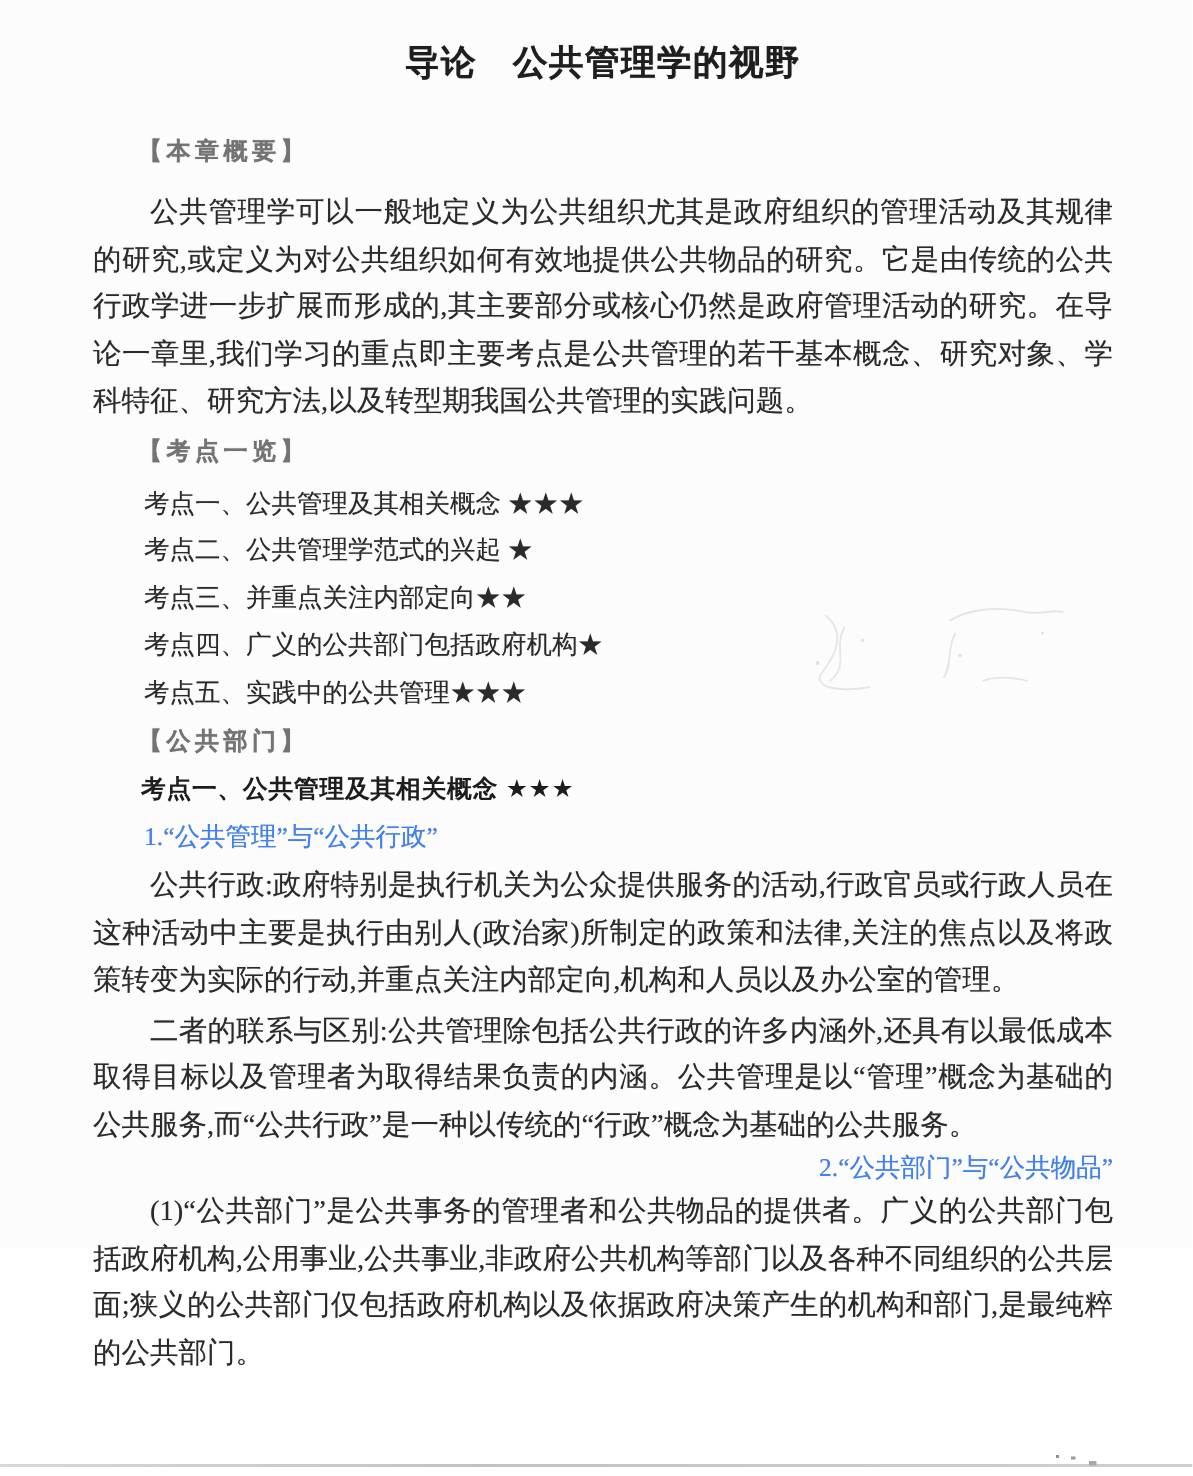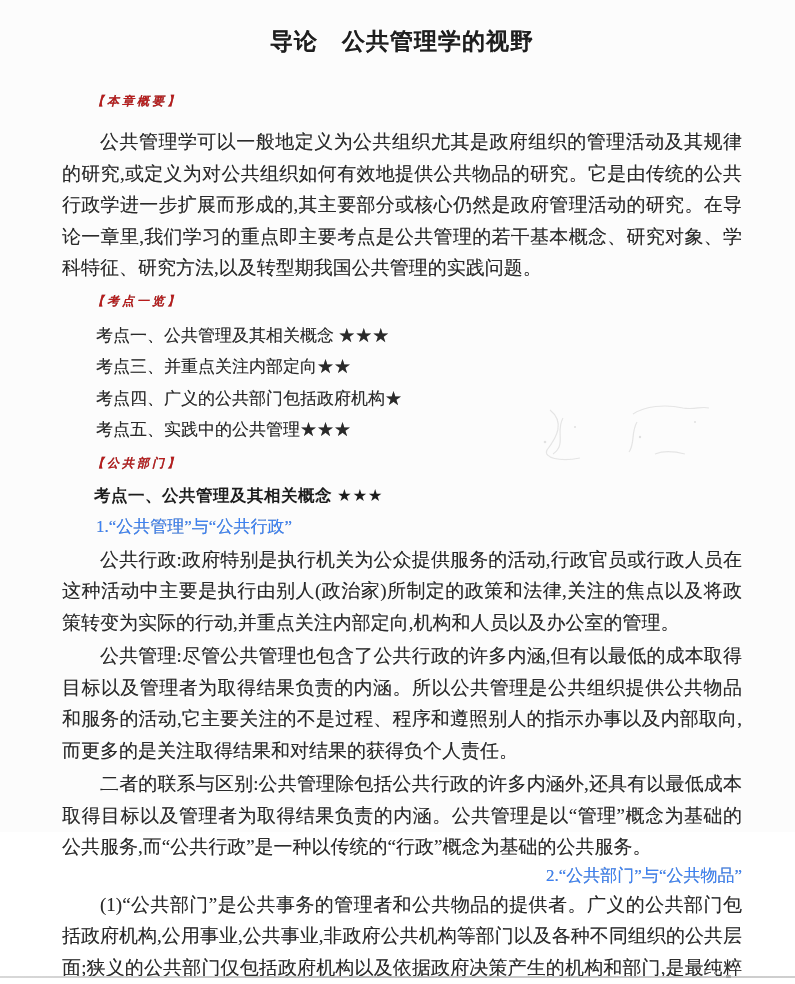--- a/index.html
+++ b/index.html
@@ -28,27 +28,26 @@
     font-size: 23px;
     font-weight: bold;
     line-height: 36px;
     text-align: center;
     letter-spacing: 1px;
     color: #1e1e1e;
     text-shadow: 0 0 0.5px rgba(30,30,30,0.55);
   }
   .cal-header {
     font-family: "DejaVu Serif", serif;
-    font-style: italic;
     font-weight: bold;
-    font-size: 12px;
+    font-size: 16px;
     line-height: 26px;
     letter-spacing: 3px;
     margin: 0 0 0 30px;
-    color: #b91c1c;
+    color: #737373;
     text-shadow: 0 0 0.5px rgba(30,30,30,0.5);
   }
   .hdr-overview { margin-top: 28px; }
   .hdr-outline  { margin-top: 4px; }
   .hdr-detail   { margin-top: 4px; }
   .para {
     margin: 0;
     font-size: 19px;
     line-height: 31.5px;
     text-align: justify;
@@ -123,34 +122,34 @@
   <h1 class="page-title">导论　公共管理学的视野</h1>
 
   <div class="cal-header hdr-overview">【本章概要】</div>
 
   <p class="para para-overview">公共管理学可以一般地定义为公共组织尤其是政府组织的管理活动及其规律的研究,或定义为对公共组织如何有效地提供公共物品的研究。它是由传统的公共行政学进一步扩展而形成的,其主要部分或核心仍然是政府管理活动的研究。在导论一章里,我们学习的重点即主要考点是公共管理的若干基本概念、研究对象、学科特征、研究方法,以及转型期我国公共管理的实践问题。</p>
 
   <div class="cal-header hdr-outline">【考点一览】</div>
 
   <ul class="outline-list">
     <li>考点一、公共管理及其相关概念 ★★★</li>
+    <li>考点二、公共管理学范式的兴起 ★</li>
     <li>考点三、并重点关注内部定向★★</li>
     <li>考点四、广义的公共部门包括政府机构★</li>
     <li>考点五、实践中的公共管理★★★</li>
   </ul>
 
   <div class="cal-header hdr-detail">【公共部门】</div>
 
   <div class="topic-heading">考点一、公共管理及其相关概念 ★★★</div>
 
   <div class="subheading sub1">1.“公共管理”与“公共行政”</div>
 
   <p class="para para-admin">公共行政:政府特别是执行机关为公众提供服务的活动,行政官员或行政人员在这种活动中主要是执行由别人(政治家)所制定的政策和法律,关注的焦点以及将政策转变为实际的行动,并重点关注内部定向,机构和人员以及办公室的管理。</p>
 
-  <p class="para para-mgmt">公共管理:尽管公共管理也包含了公共行政的许多内涵,但有以最低的成本取得目标以及管理者为取得结果负责的内涵。所以公共管理是公共组织提供公共物品和服务的活动,它主要关注的不是过程、程序和遵照别人的指示办事以及内部取向,而更多的是关注取得结果和对结果的获得负个人责任。</p>
 
   <p class="para para-relation">二者的联系与区别:公共管理除包括公共行政的许多内涵外,还具有以最低成本取得目标以及管理者为取得结果负责的内涵。公共管理是以“管理”概念为基础的公共服务,而“公共行政”是一种以传统的“行政”概念为基础的公共服务。</p>
 
   <div class="subheading sub2">2.“公共部门”与“公共物品”</div>
 
   <p class="para para-sector">(1)“公共部门”是公共事务的管理者和公共物品的提供者。广义的公共部门包括政府机构,公用事业,公共事业,非政府公共机构等部门以及各种不同组织的公共层面;狭义的公共部门仅包括政府机构以及依据政府决策产生的机构和部门,是最纯粹的公共部门。</p>
 
   <div class="scan-smudge">
     <svg width="215" height="85" viewBox="0 0 215 85" xmlns="http://www.w3.org/2000/svg">
       <g stroke="#dcdcdc" stroke-width="1.2" fill="none" opacity="0.9">

